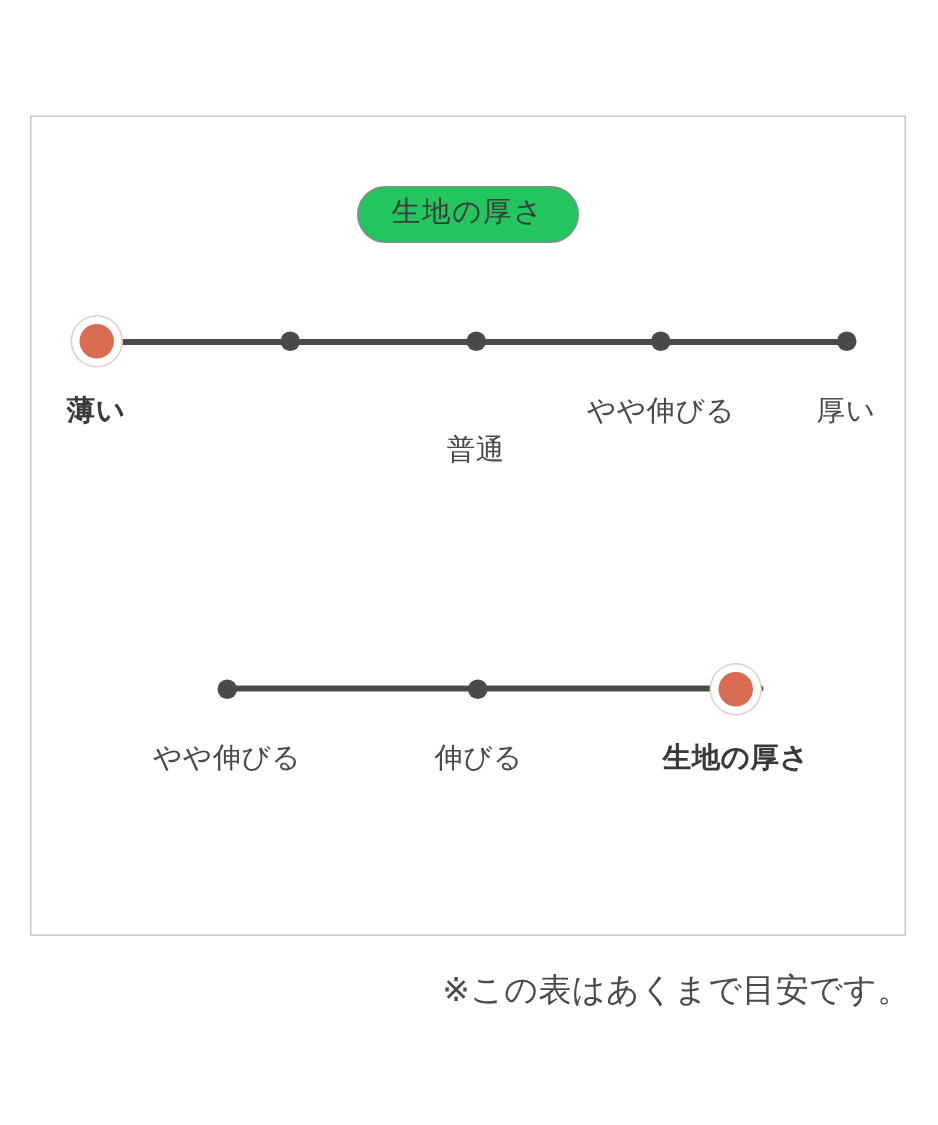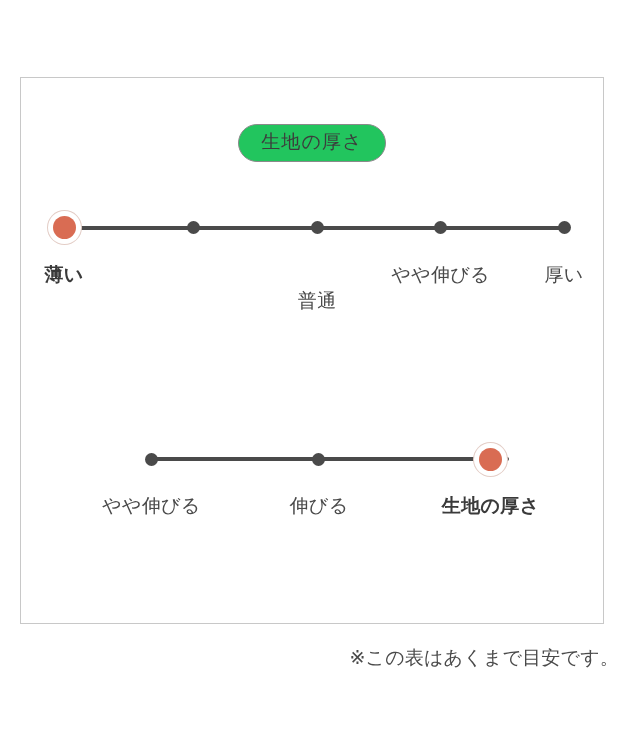--- a/index.html
+++ b/index.html
@@ -117,23 +117,23 @@
     white-space: nowrap;
   }
   .label.selected {
     font-weight: bold;
     color: #3a3a3a;
   }
 
   
   #footnote {
     position: absolute;
-    right: 6px;
+    right: 18px;
     top: 645px;
-    font-size: 19px;
+    font-size: 22px;
     letter-spacing: 0.01em;
     color: #4a4a4a;
     white-space: nowrap;
   }
 </style>
 </head>
 <body>
 
 <div id="spec-card">
 

